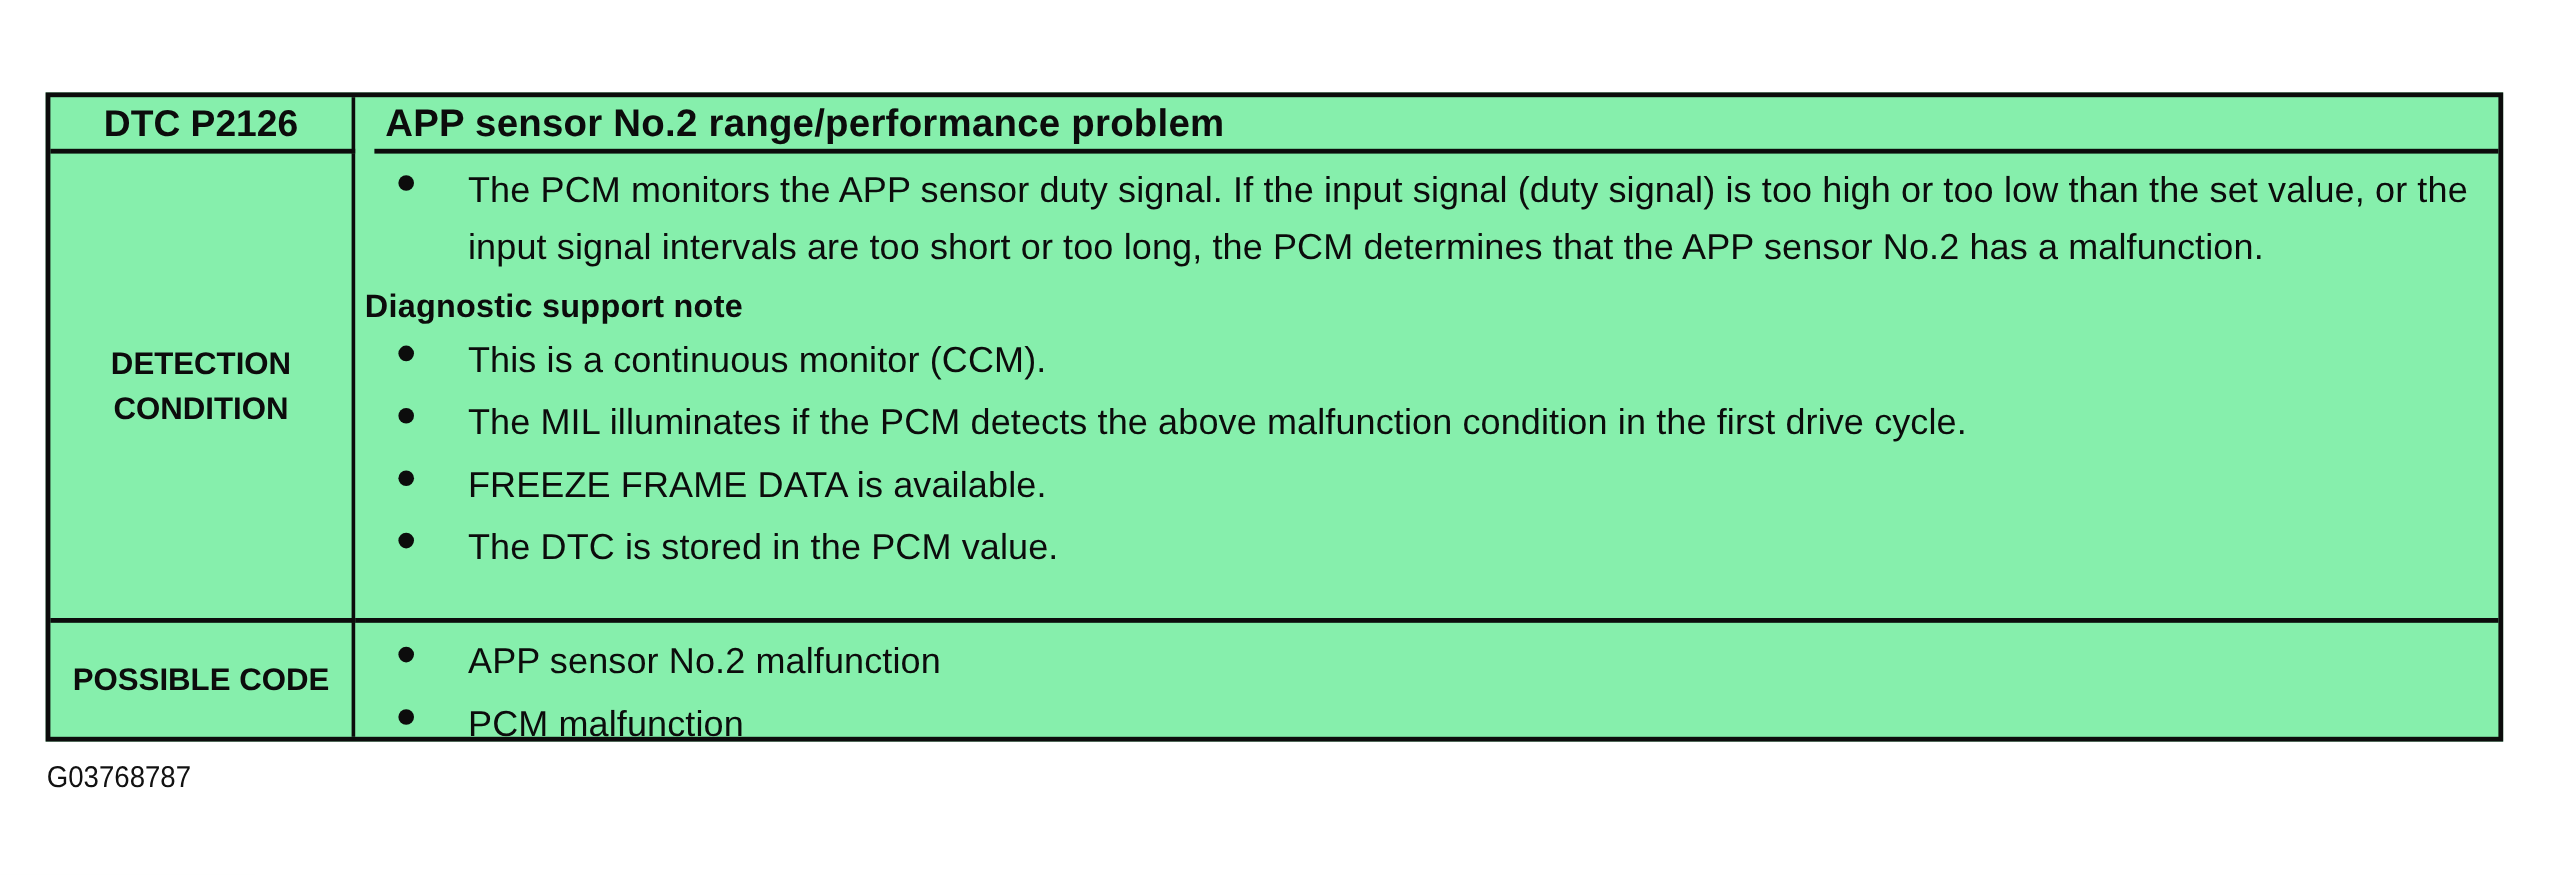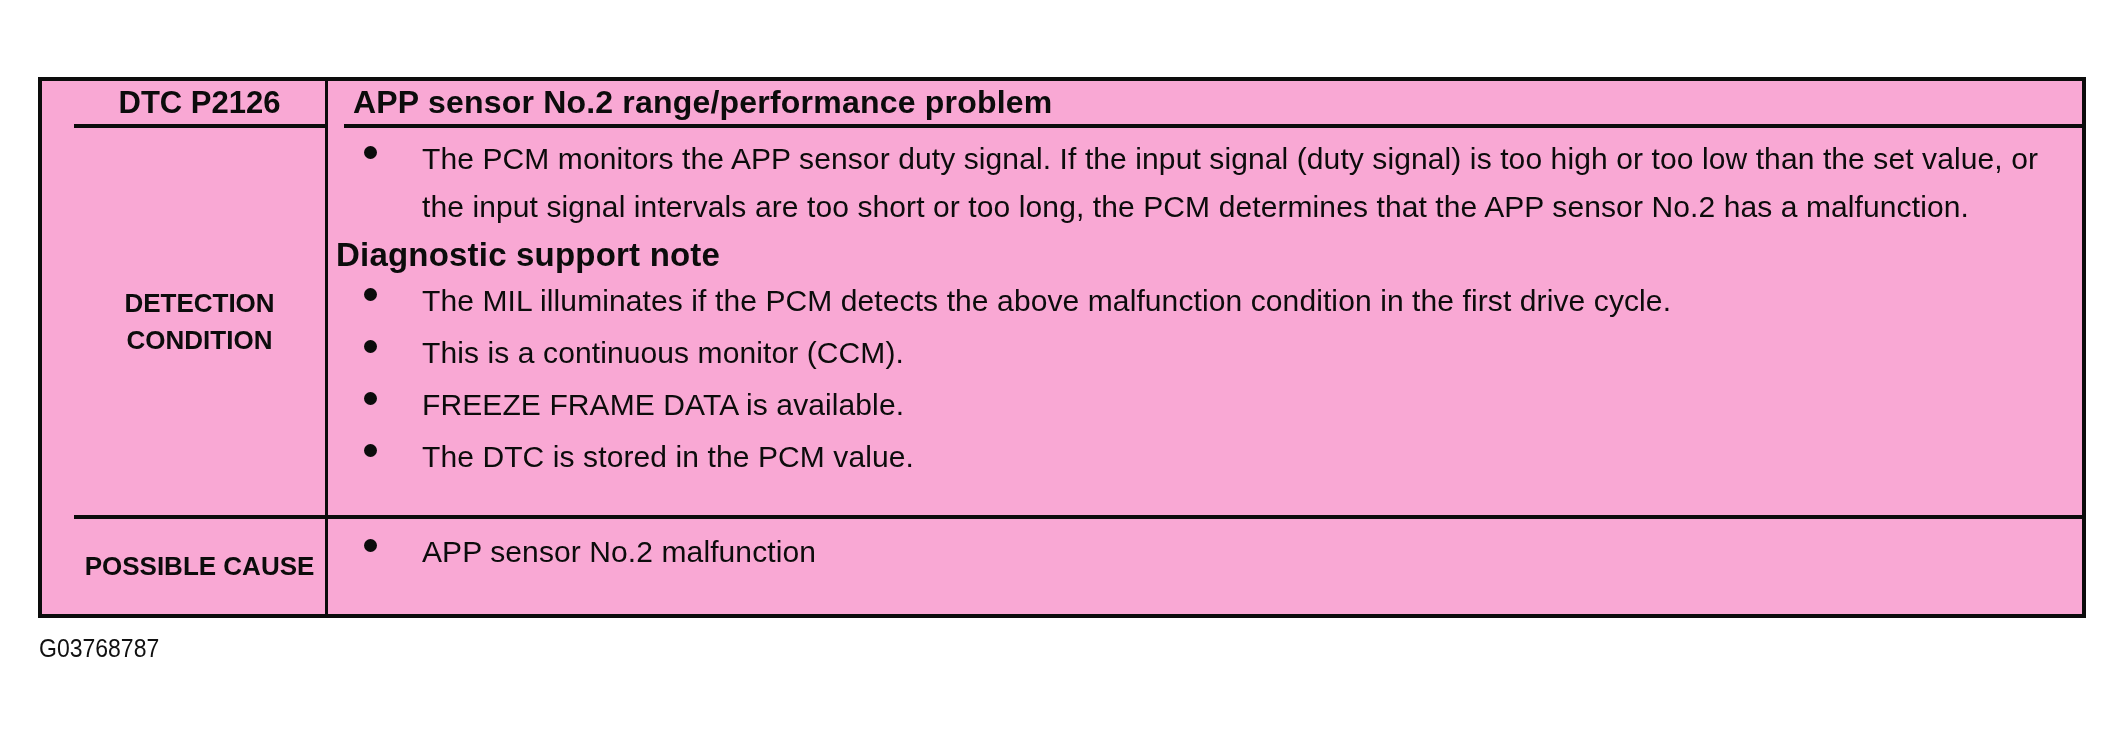--- a/index.html
+++ b/index.html
@@ -24,22 +24,21 @@
   .dtc-table {
     position: absolute;
     left: 38px;
     top: 77px;
     width: 2048px;
     height: 541px;
     border: 4px solid #0c0c0c;
     display: grid;
     grid-template-columns: 254px 1fr;
     grid-template-rows: 47px 391px 1fr;
-    background: #f9a8d4;
-    padding-left: 32px;
+    background: #86efac;
   }
   .cell {
     overflow: hidden;
   }
   .label-cell {
     border-right: 3px solid #0c0c0c;
     display: flex;
     flex-direction: column;
     align-items: center;
     justify-content: center;
@@ -90,21 +89,21 @@
     position: absolute;
     left: 28px;
     top: 11px;
     width: 13px;
     height: 13px;
     border-radius: 50%;
     background: #0c0c0c;
   }
   .note-heading {
     font-weight: bold;
-    font-size: 33px;
+    font-size: 27px;
     line-height: 40px;
     margin: 0 0 2px 0;
     letter-spacing: 0.2px;
   }
 
   
   .figure-id {
     position: absolute;
     left: 39px;
     top: 634px;
@@ -125,31 +124,32 @@
     <div class="cell label-cell header-code-cell row-divider">DTC P2126</div>
     <div class="cell header-title-cell row-divider">APP sensor No.2 range/performance problem</div>
 
     <div class="cell label-cell row-divider">DETECTION CONDITION</div>
     <div class="cell content-cell row-divider">
       <ul class="bullets">
         <li>The PCM monitors the APP sensor duty signal. If the input signal (duty signal) is too high or too low than the set value, or the input signal intervals are too short or too long, the PCM determines that the APP sensor No.2 has a malfunction.</li>
       </ul>
       <div class="note-heading">Diagnostic support note</div>
       <ul class="bullets">
+        <li>This is a continuous monitor (CCM).</li>
         <li>The MIL illuminates if the PCM detects the above malfunction condition in the first drive cycle.</li>
-        <li>This is a continuous monitor (CCM).</li>
         <li>FREEZE FRAME DATA is available.</li>
         <li>The DTC is stored in the PCM value.</li>
       </ul>
     </div>
 
-    <div class="cell label-cell">POSSIBLE CAUSE</div>
+    <div class="cell label-cell">POSSIBLE CODE</div>
     <div class="cell content-cell cause">
       <ul class="bullets">
         <li>APP sensor No.2 malfunction</li>
+        <li>PCM malfunction</li>
       </ul>
     </div>
 
   </div>
 
   <div class="figure-id">G03768787</div>
 
 </div>
 
 </body></html>

